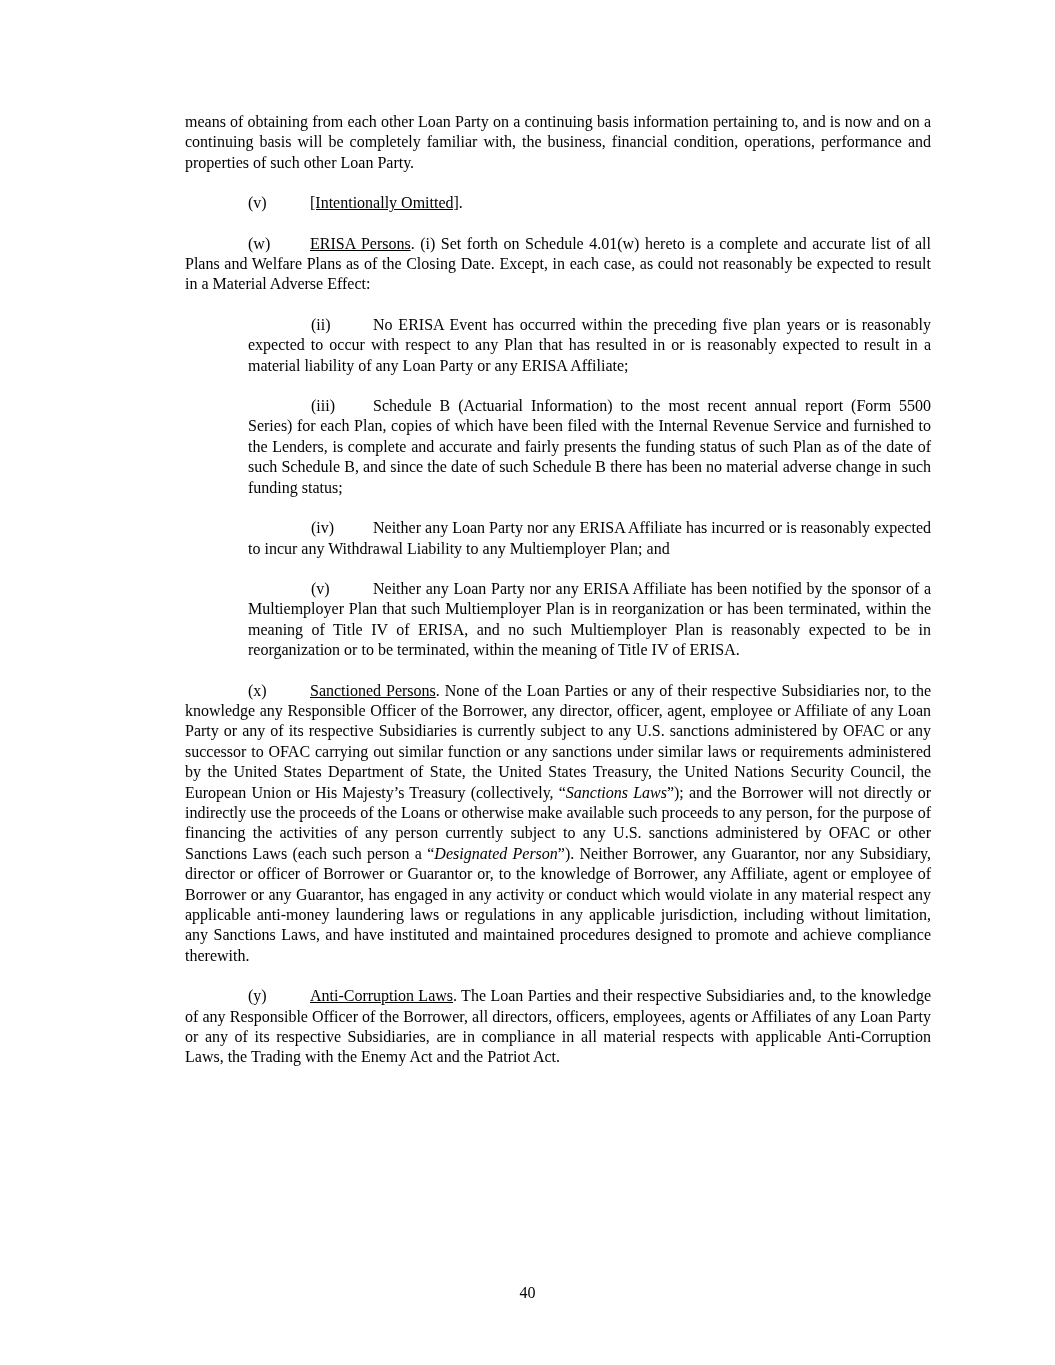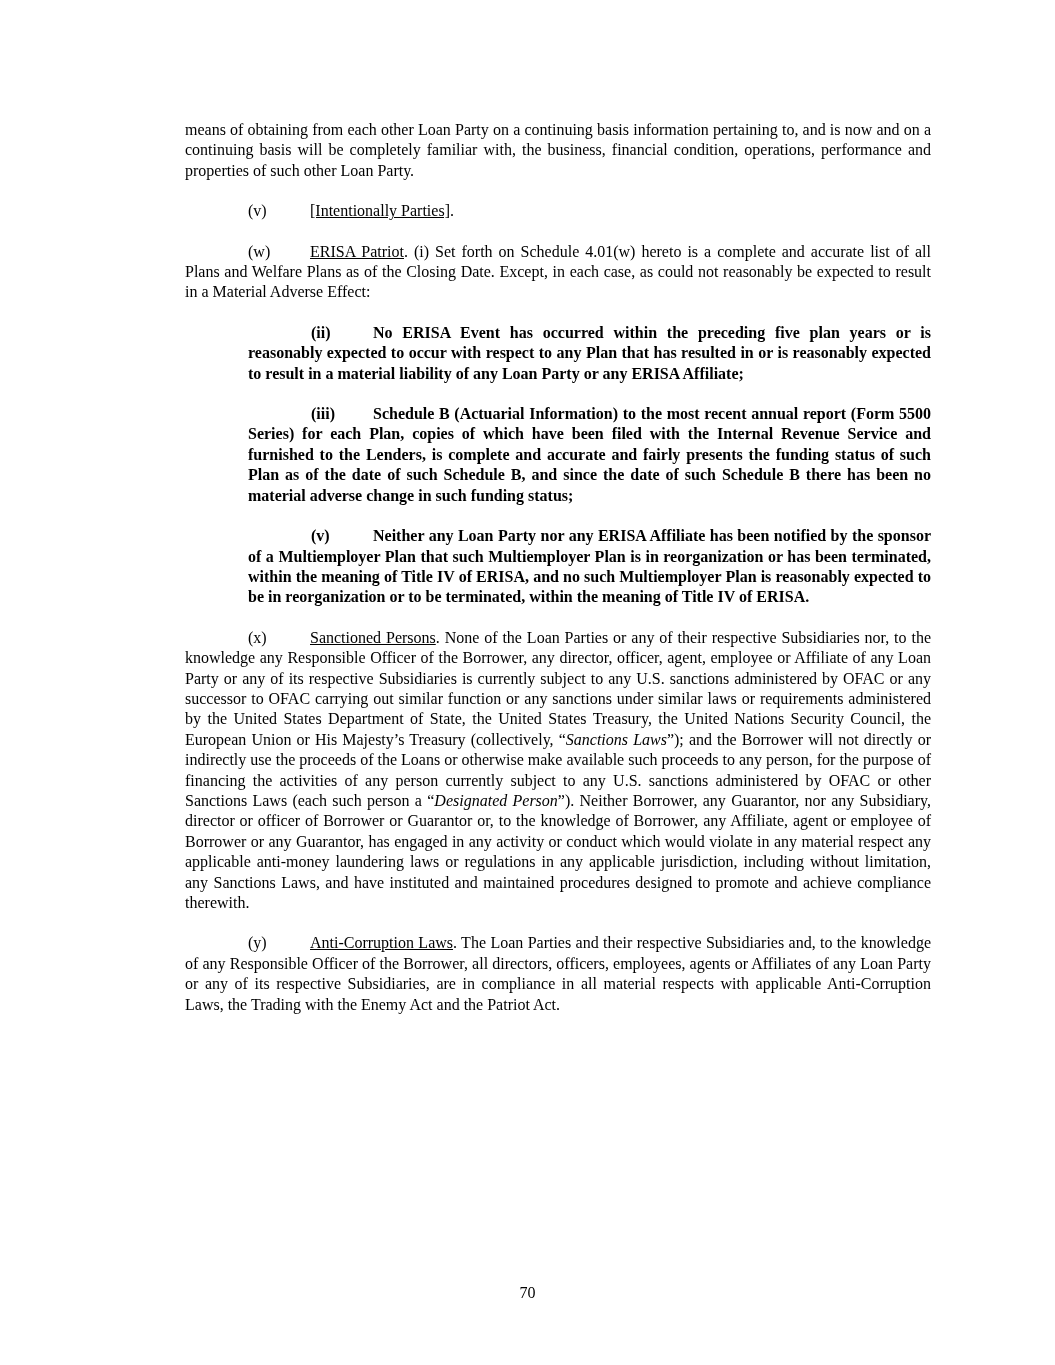--- a/index.html
+++ b/index.html
@@ -15,30 +15,30 @@
     background: #ffffff;
     font-family: "Liberation Serif", serif;
     font-size: 16px;
     line-height: 20.4px;
     color: #000000;
     overflow: hidden;
   }
   .content {
     position: absolute;
     left: 185px;
-    top: 120px;
+    top: 112px;
     width: 746px;
   }
   .content p {
     margin: 0 0 20px 0;
     text-align: justify;
   }
   .content p.l0 { text-indent: 0; }
   .content p.l1 { text-indent: 63px; }
-  .content p.l2 { margin-left: 63px; text-indent: 63px; font-weight: bold; }
+  .content p.l2 { margin-left: 63px; text-indent: 63px; }
   .label {
     display: inline-block;
     width: 62px;
     text-indent: 0;
   }
   .n  { }
   .u  { text-decoration: underline; }
   .bi { font-weight: normal; font-style: italic; }
   .page-number {
     position: absolute;
@@ -50,22 +50,23 @@
     font-size: 16px;
     color: #000000;
   }
 </style>
 </head>
 <body>
 
 <div class="page">
   <div class="content" id="doc-content">
       <p class="l0"><span class="n">means of obtaining from each other Loan Party on a continuing basis information pertaining to, and is now and on a continuing basis will be completely familiar with, the business, financial condition, operations, performance and properties of such other Loan Party.</span></p>
-      <p class="l1"><span class="label">(v)</span><span class="u">[Intentionally Parties]</span><span class="n">.</span></p>
-      <p class="l1"><span class="label">(w)</span><span class="u">ERISA Patriot</span><span class="n">.  (i)  Set forth on Schedule 4.01(w) hereto is a complete and accurate list of all Plans and Welfare Plans as of the Closing Date. Except, in each case, as could not reasonably be expected to result in a Material Adverse Effect:</span></p>
+      <p class="l1"><span class="label">(v)</span><span class="u">[Intentionally Omitted]</span><span class="n">.</span></p>
+      <p class="l1"><span class="label">(w)</span><span class="u">ERISA Persons</span><span class="n">.  (i)  Set forth on Schedule 4.01(w) hereto is a complete and accurate list of all Plans and Welfare Plans as of the Closing Date. Except, in each case, as could not reasonably be expected to result in a Material Adverse Effect:</span></p>
       <p class="l2"><span class="label">(ii)</span><span class="n">No ERISA Event has occurred within the preceding five plan years or is reasonably expected to occur with respect to any Plan that has resulted in or is reasonably expected to result in a material liability of any Loan Party or any ERISA Affiliate;</span></p>
       <p class="l2"><span class="label">(iii)</span><span class="n">Schedule B (Actuarial Information) to the most recent annual report (Form 5500 Series) for each Plan, copies of which have been filed with the Internal Revenue Service and furnished to the Lenders, is complete and accurate and fairly presents the funding status of such Plan as of the date of such Schedule B, and since the date of such Schedule B there has been no material adverse change in such funding status;</span></p>
+      <p class="l2"><span class="label">(iv)</span><span class="n">Neither any Loan Party nor any ERISA Affiliate has incurred or is reasonably expected to incur any Withdrawal Liability to any Multiemployer Plan; and</span></p>
       <p class="l2"><span class="label">(v)</span><span class="n">Neither any Loan Party nor any ERISA Affiliate has been notified by the sponsor of a Multiemployer Plan that such Multiemployer Plan is in reorganization or has been terminated, within the meaning of Title IV of ERISA, and no such Multiemployer Plan is reasonably expected to be in reorganization or to be terminated, within the meaning of Title IV of ERISA.</span></p>
       <p class="l1"><span class="label">(x)</span><span class="u">Sanctioned Persons</span><span class="n">.  None of the Loan Parties or any of their respective Subsidiaries nor, to the knowledge any Responsible Officer of the Borrower, any director, officer, agent, employee or Affiliate of any Loan Party or any of its respective Subsidiaries is currently subject to any U.S. sanctions administered by OFAC or any successor to OFAC carrying out similar function or any sanctions under similar laws or requirements administered by the United States Department of State, the United States Treasury, the United Nations Security Council, the European Union or His Majesty’s Treasury (collectively, “</span><span class="bi">Sanctions Laws</span><span class="n">”); and the Borrower will not directly or indirectly use the proceeds of the Loans or otherwise make available such proceeds to any person, for the purpose of financing the activities of any person currently subject to any U.S. sanctions administered by OFAC or other Sanctions Laws (each such person a “</span><span class="bi">Designated Person</span><span class="n">”).  Neither Borrower, any Guarantor, nor any Subsidiary, director or officer of Borrower or Guarantor or, to the knowledge of Borrower, any Affiliate, agent or employee of Borrower or any Guarantor, has engaged in any activity or conduct which would violate in any material respect any applicable anti-money laundering laws or regulations in any applicable jurisdiction, including without limitation, any Sanctions Laws, and have instituted and maintained procedures designed to promote and achieve compliance therewith.</span></p>
       <p class="l1"><span class="label">(y)</span><span class="u">Anti-Corruption Laws</span><span class="n">.  The Loan Parties and their respective Subsidiaries and, to the knowledge of any Responsible Officer of the Borrower, all directors, officers, employees, agents or Affiliates of any Loan Party or any of its respective Subsidiaries, are in compliance in all material respects with applicable Anti-Corruption Laws, the Trading with the Enemy Act and the Patriot Act.</span></p>
     </div>
-  <div class="page-number">70</div>
+  <div class="page-number">40</div>
 </div>
 
 </body></html>

